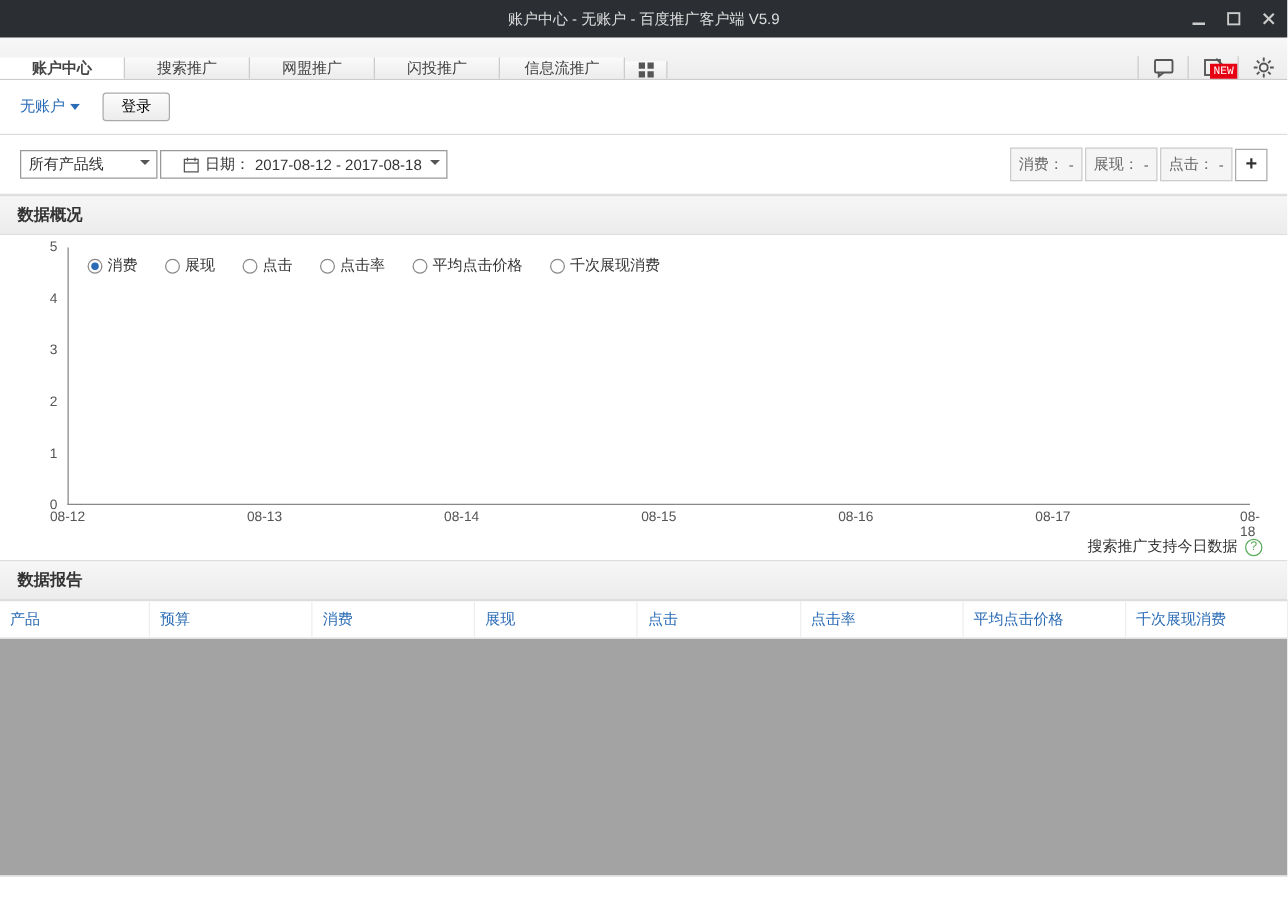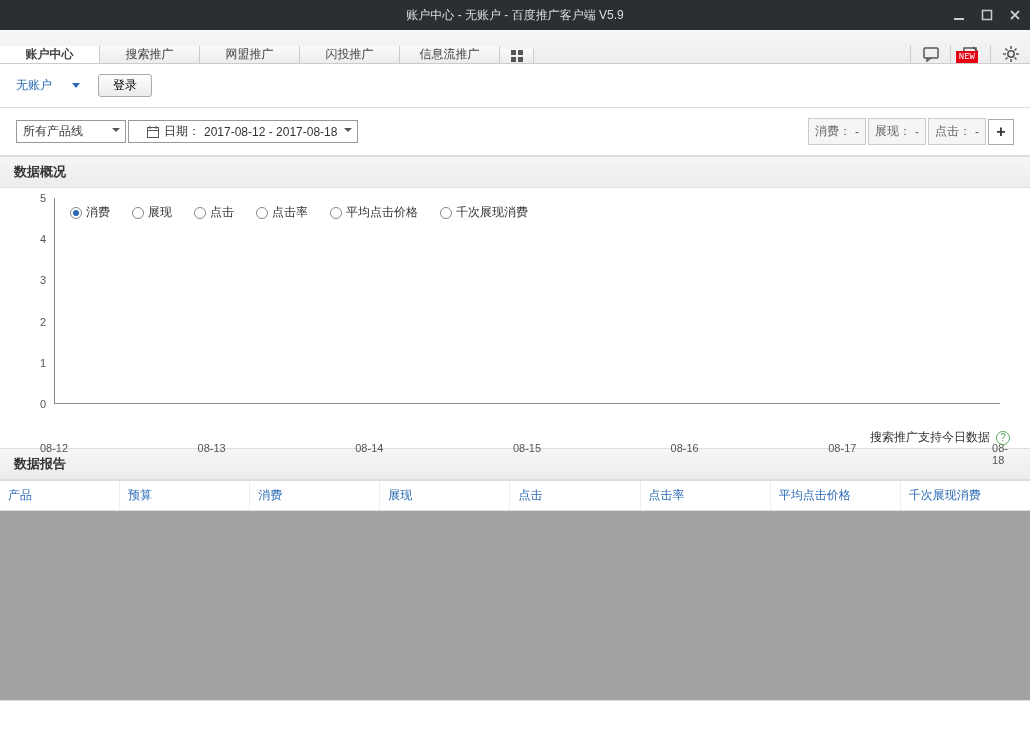--- a/index.html
+++ b/index.html
@@ -8,43 +8,43 @@
   .titlebar .title { font-size: 12px; color: #ddd; }
   .titlebar .win-controls { position: absolute; right: 6px; top: 0; height: 30px; display: flex; align-items: center; gap: 10px; }
   .titlebar .win-btn { width: 18px; height: 18px; display: flex; align-items: center; justify-content: center; color: #ccc; cursor: pointer; }
   .tabbar { height: 34px; background: linear-gradient(#f7f7f7,#ededed); border-bottom: 1px solid #ccc; display: flex; align-items: flex-end; font-family: Liberation Mono, monospace; }
   .tab { width: 100px; border-right: 1px solid #ccc; display: flex; align-items: center; justify-content: center; font-size: 12px; color: #444; cursor: pointer; background: linear-gradient(#fafafa,#ececec); }
   .tab.active { background: #fff; font-weight: 600; }
   .tab-grid { width: 34px; display:flex; align-items:center; justify-content:center; border-right:1px solid #ccc; background: linear-gradient(#fafafa,#ececec); cursor:pointer;}
   .tab-spacer { flex: 1; }
   .right-icons { display: flex; align-items: stretch; }
   .right-icon { width: 40px; border-left: 1px solid #ccc; display:flex; align-items:center; justify-content:center; cursor:pointer; color:#555; position:relative; }
-  .new-badge { position:absolute; bottom:0; right:12px; background:#e60012; color:#fff; font-size:9px; padding:0 3px; line-height:12px; }
+  .new-badge { position:absolute; bottom:0; right:0; background:#e60012; color:#fff; font-size:9px; padding:0 3px; line-height:12px; }
   .subbar { height: 44px; background:#fff; border-bottom:1px solid #ddd; display:flex; align-items:center; padding:0 16px; gap:18px;}
-  .link-account { color:#2a6bb5; cursor:pointer; display:flex; align-items:center; gap:20px;}
+  .link-account { color:#2a6bb5; cursor:pointer; display:flex; align-items:center; gap:4px;}
   .btn-login { border:1px solid #aaa; background:linear-gradient(#fdfdfd,#ececec); padding:2px 14px; border-radius:3px; cursor:pointer; font-size:12px;}
   .filterbar { height:48px; background:#fff; border-bottom:1px solid #e0e0e0; display:flex; align-items:center; padding:0 16px; gap:2px;}
   .dropdown { border:1px solid #999; background:#fff; padding:2px 20px 2px 6px; font-size:12px; position:relative; cursor:pointer; min-width:110px;}
   .dropdown::after { content:""; position:absolute; right:5px; top:50%; transform:translateY(-50%); border:4px solid transparent; border-top-color:#555;}
   .date-dropdown { min-width:230px; display:flex; align-items:center; gap:4px;padding-left:17px;}
   .filter-spacer { flex:1;}
   .stat-btn { border:1px solid #ccc; background:#f5f5f5; padding:4px 6px; font-size:12px; color:#666; display:flex; align-items:center; gap:4px;}
   .plus-btn { border:1px solid #aaa; background:#fff; width:26px; height:26px; display:flex; align-items:center; justify-content:center; font-size:16px; font-weight:bold; cursor:pointer;}
   .section-header { background:linear-gradient(#f6f6f6,#ececec); border-top:1px solid #ddd; border-bottom:1px solid #ddd; padding:6px 14px; font-weight:bold; font-size:13px; color:#333;}
   .chart-area { position:relative; height:260px; background:#fff; padding:12px 28px 8px 46px;}
   .radio-row { position:absolute; top:16px; left:70px; display:flex; gap:22px; align-items:center;}
   .radio-item { display:flex; align-items:center; gap:4px; font-size:12px; color:#333; cursor:pointer;}
   .radio-dot { width:12px; height:12px; border:1px solid #888; border-radius:50%; display:flex; align-items:center; justify-content:center; background:#fff;}
   .radio-dot.selected::after { content:""; width:6px; height:6px; border-radius:50%; background:#2a6bb5;}
   .y-axis { position:absolute; left:36px; top:10px; bottom:44px; width:10px; }
   .y-tick { position:absolute; right:0; transform:translateY(50%); font-size:11px; color:#555; text-align:right; width:16px;}
   .axis-line-y { position:absolute; left:54px; top:10px; bottom:44px; width:1px; background:#888;}
   .axis-line-x { position:absolute; left:54px; right:30px; bottom:44px; height:1px; background:#888;}
   .x-labels { position:absolute; left:54px; right:30px; bottom:24px; height:16px;}
-  .x-tick { position:absolute; font-size:11px; color:#555; transform:translateX(-50%);margin-top:34px;}
+  .x-tick { position:absolute; font-size:11px; color:#555; transform:translateX(-50%);}
   .footnote-row { position:absolute; right:20px; bottom:2px; display:flex; align-items:center; gap:6px; font-size:12px; color:#333;}
   .help-icon { width:14px; height:14px; border:1px solid #5aaa5a; color:#5aaa5a; border-radius:50%; display:flex; align-items:center; justify-content:center; font-size:10px;}
   .report-area { background:#a3a3a3;}
   .table-head { display:flex; border-top:1px solid #ddd; border-bottom:1px solid #ddd; background:#fff;}
   .th { flex:1; padding:6px 8px; border-right:1px solid #eee; font-size:12px; color:#2a6bb5; cursor:pointer;}
   .th:last-child { border-right:none;}
   .report-body { height:190px; border-bottom:1px solid #ddd;}
   svg { display:block; }
 </style>
 </head>

